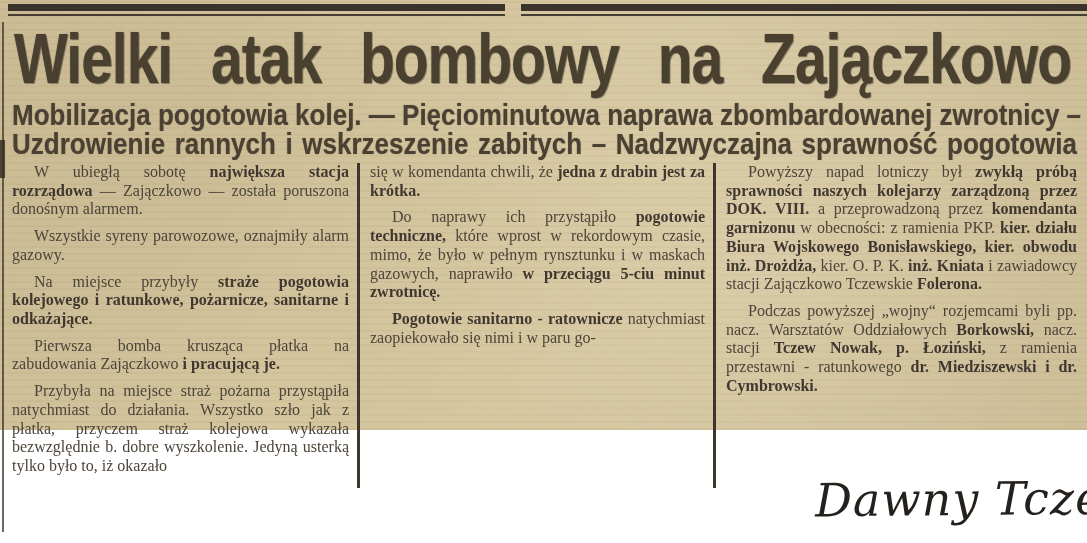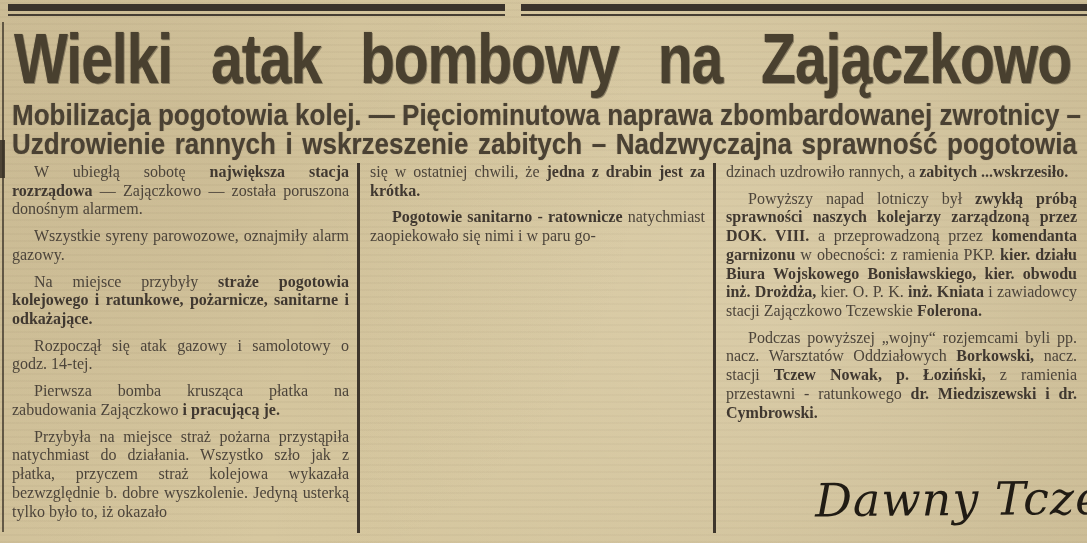--- a/index.html
+++ b/index.html
@@ -1,17 +1,17 @@
 <!DOCTYPE html>
 <html><head>
 <meta charset="utf-8">
 <style>
   html,body{margin:0;padding:0;width:1087px;height:543px;overflow:hidden;}
   .page{
-    position:relative;width:1087px;height:543px;
+    position:relative;width:1087px;height:430px;
     background-color:#d8c9a1;
     background-image:
       radial-gradient(circle at 20% 30%, rgba(125,105,72,0.10), transparent 45%),
       radial-gradient(circle at 70% 55%, rgba(255,246,222,0.20), transparent 55%),
       linear-gradient(100deg, rgba(150,130,95,0.14), rgba(0,0,0,0) 30%, rgba(118,100,70,0.12) 92%),
       repeating-linear-gradient(0deg, rgba(110,95,70,0.05) 0 2px, rgba(0,0,0,0) 2px 7px);
     font-family:"Liberation Serif", serif;
     color:#4c443a;
   }
   
@@ -76,32 +76,31 @@
   <h1 class="headline">Wielki atak bombowy na Zajączkowo</h1>
 
   <div class="subhead l1">Mobilizacja pogotowia kolej. — Pięciominutowa naprawa zbombardowanej zwrotnicy –</div>
   <div class="subhead l2">Uzdrowienie rannych i wskrzeszenie zabitych – Nadzwyczajna sprawność pogotowia</div>
 
   <div class="columns">
     <div class="col c1">
         <p class=""><span>W ubiegłą sobotę </span><span class="b">największa stacja rozrządowa</span><span> — Zajączkowo — została poruszona donośnym alarmem.</span></p>
         <p class=""><span>Wszystkie syreny parowozowe, oznajmiły alarm gazowy.</span></p>
         <p class=""><span>Na miejsce przybyły </span><span class="b">straże pogotowia kolejowego i ratunkowe, pożarnicze, sanitarne i odkażające.</span></p>
-        <p class=""><span>Rozpoczął się atak gazowy i samolotowy o godz. 14-tej.</span></p>
         <p class=""><span>Pierwsza bomba krusząca płatka na zabudowania Zajączkowo </span><span class="b">i pracującą je.</span></p>
         <p class=""><span>Przybyła na miejsce straż pożarna przystąpiła natychmiast do działania. Wszystko szło jak z płatka, przyczem straż kolejowa wykazała bezwzględnie b. dobre wyszkolenie. Jedyną usterką tylko było to, iż okazało</span></p>
       </div>
     <div class="divider"></div>
     <div class="col c2">
-        <p class="noindent"><span>się w ostatniej chwili, że </span><span class="b">jedna z drabin jest za krótka.</span></p>
+        <p class="noindent"><span>się w komendanta chwili, że </span><span class="b">jedna z drabin jest za krótka.</span></p>
+        <p class=""><span>Do naprawy ich przystąpiło </span><span class="b">pogotowie techniczne,</span><span> które wprost w rekordowym czasie, mimo, że było w pełnym rynsztunku i w maskach gazowych, naprawiło </span><span class="b">w przeciągu 5-ciu minut zwrotnicę.</span></p>
         <p class=""><span class="b">Pogotowie sanitarno - ratownicze</span><span> natychmiast zaopiekowało się nimi i w paru go-</span></p>
       </div>
     <div class="divider"></div>
     <div class="col c3">
-        <p class="noindent"><span>dzinach uzdrowiło rannych, a </span><span class="b">zabitych ...wskrzesiło.</span></p>
         <p class=""><span>Powyższy napad lotniczy był </span><span class="b">zwykłą próbą sprawności naszych kolejarzy zarządzoną przez DOK. VIII.</span><span> a przeprowadzoną przez </span><span class="b">komendanta garnizonu</span><span> w obecności: z ramienia PKP. </span><span class="b">kier. działu Biura Wojskowego Bonisławskiego, kier. obwodu inż. Drożdża,</span><span> kier. O. P. K. </span><span class="b">inż. Kniata</span><span> i zawiadowcy stacji Zajączkowo Tczewskie </span><span class="b">Folerona.</span></p>
         <p class=""><span>Podczas powyższej „wojny“ rozjemcami byli pp. nacz. Warsztatów Oddziałowych </span><span class="b">Borkowski,</span><span> nacz. stacji </span><span class="b">Tczew Nowak, p. Łoziński,</span><span> z ramienia przestawni - ratunkowego </span><span class="b">dr. Miedziszewski i dr. Cymbrowski.</span></p>
       </div>
   </div>
 
   <div class="watermark">Dawny Tczew</div>
 
 </div>
 
 </body></html>

